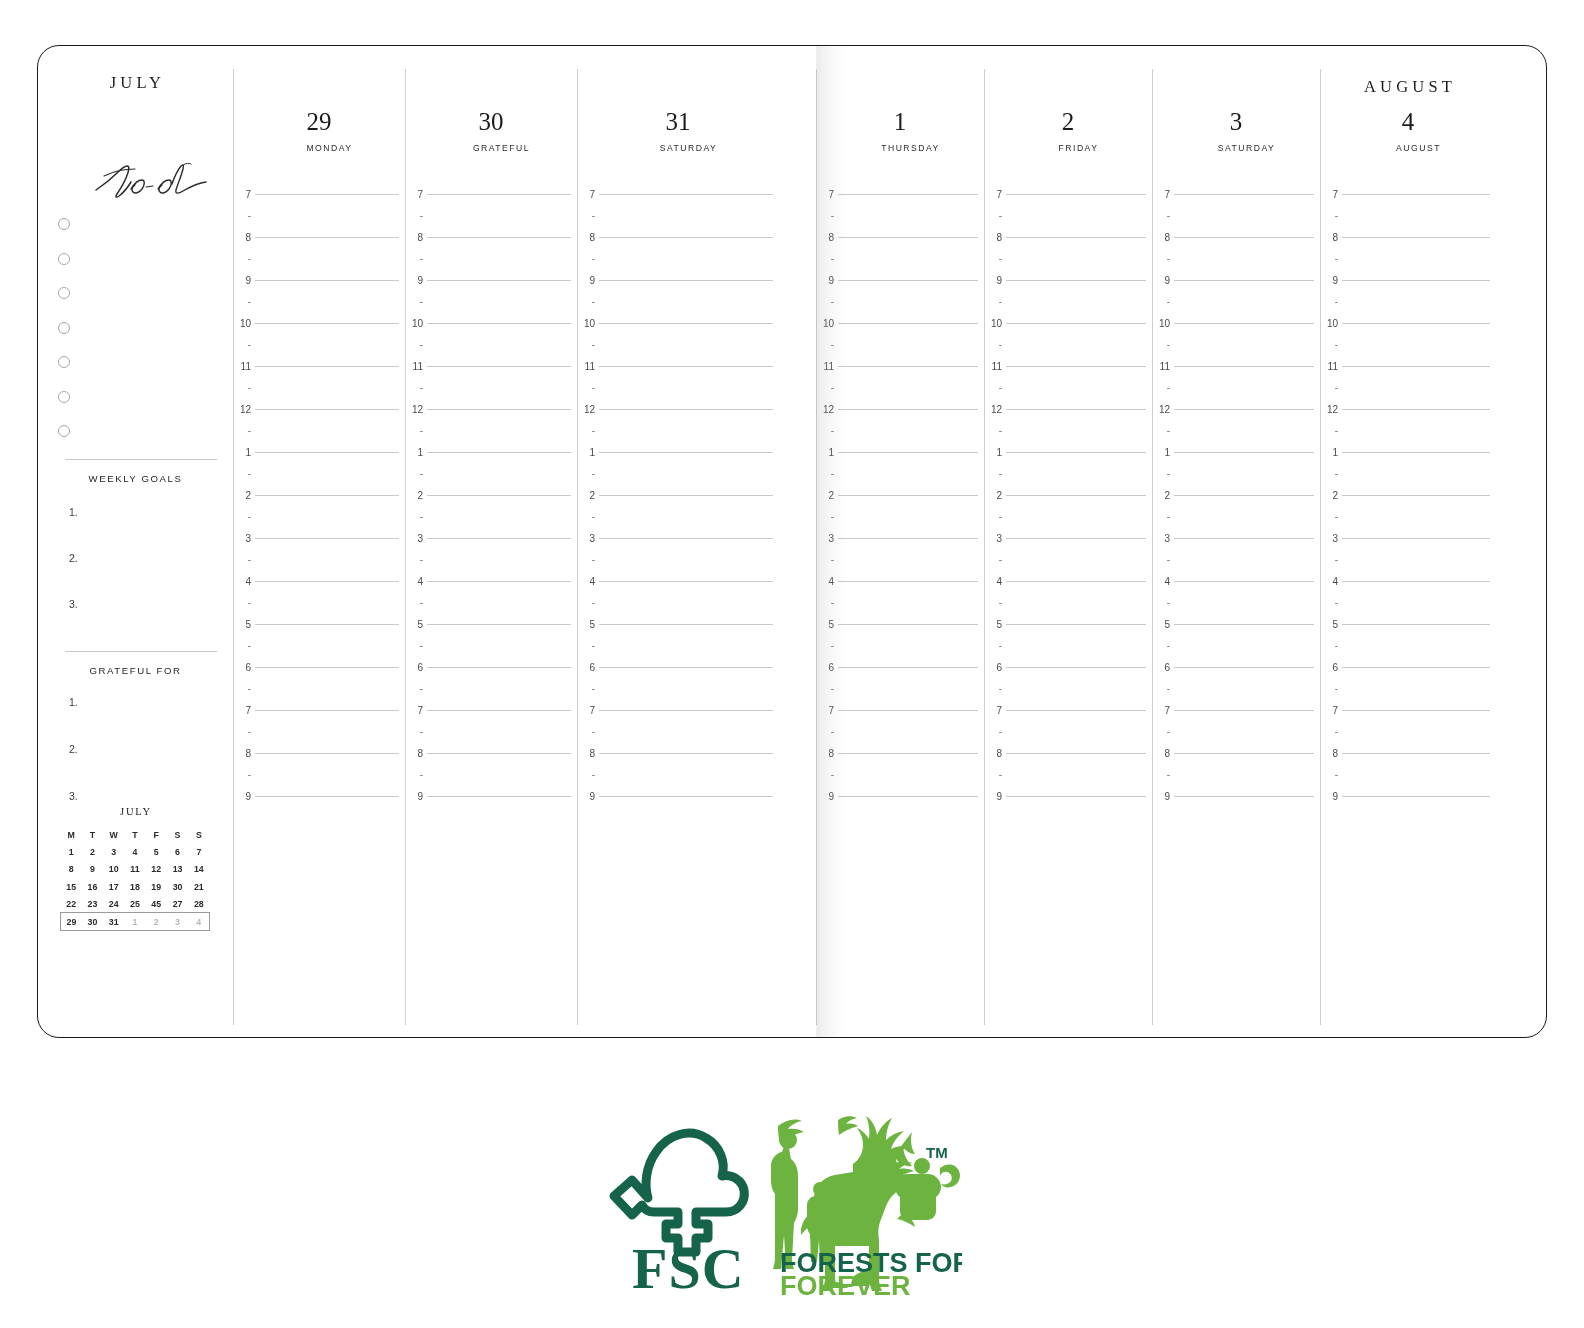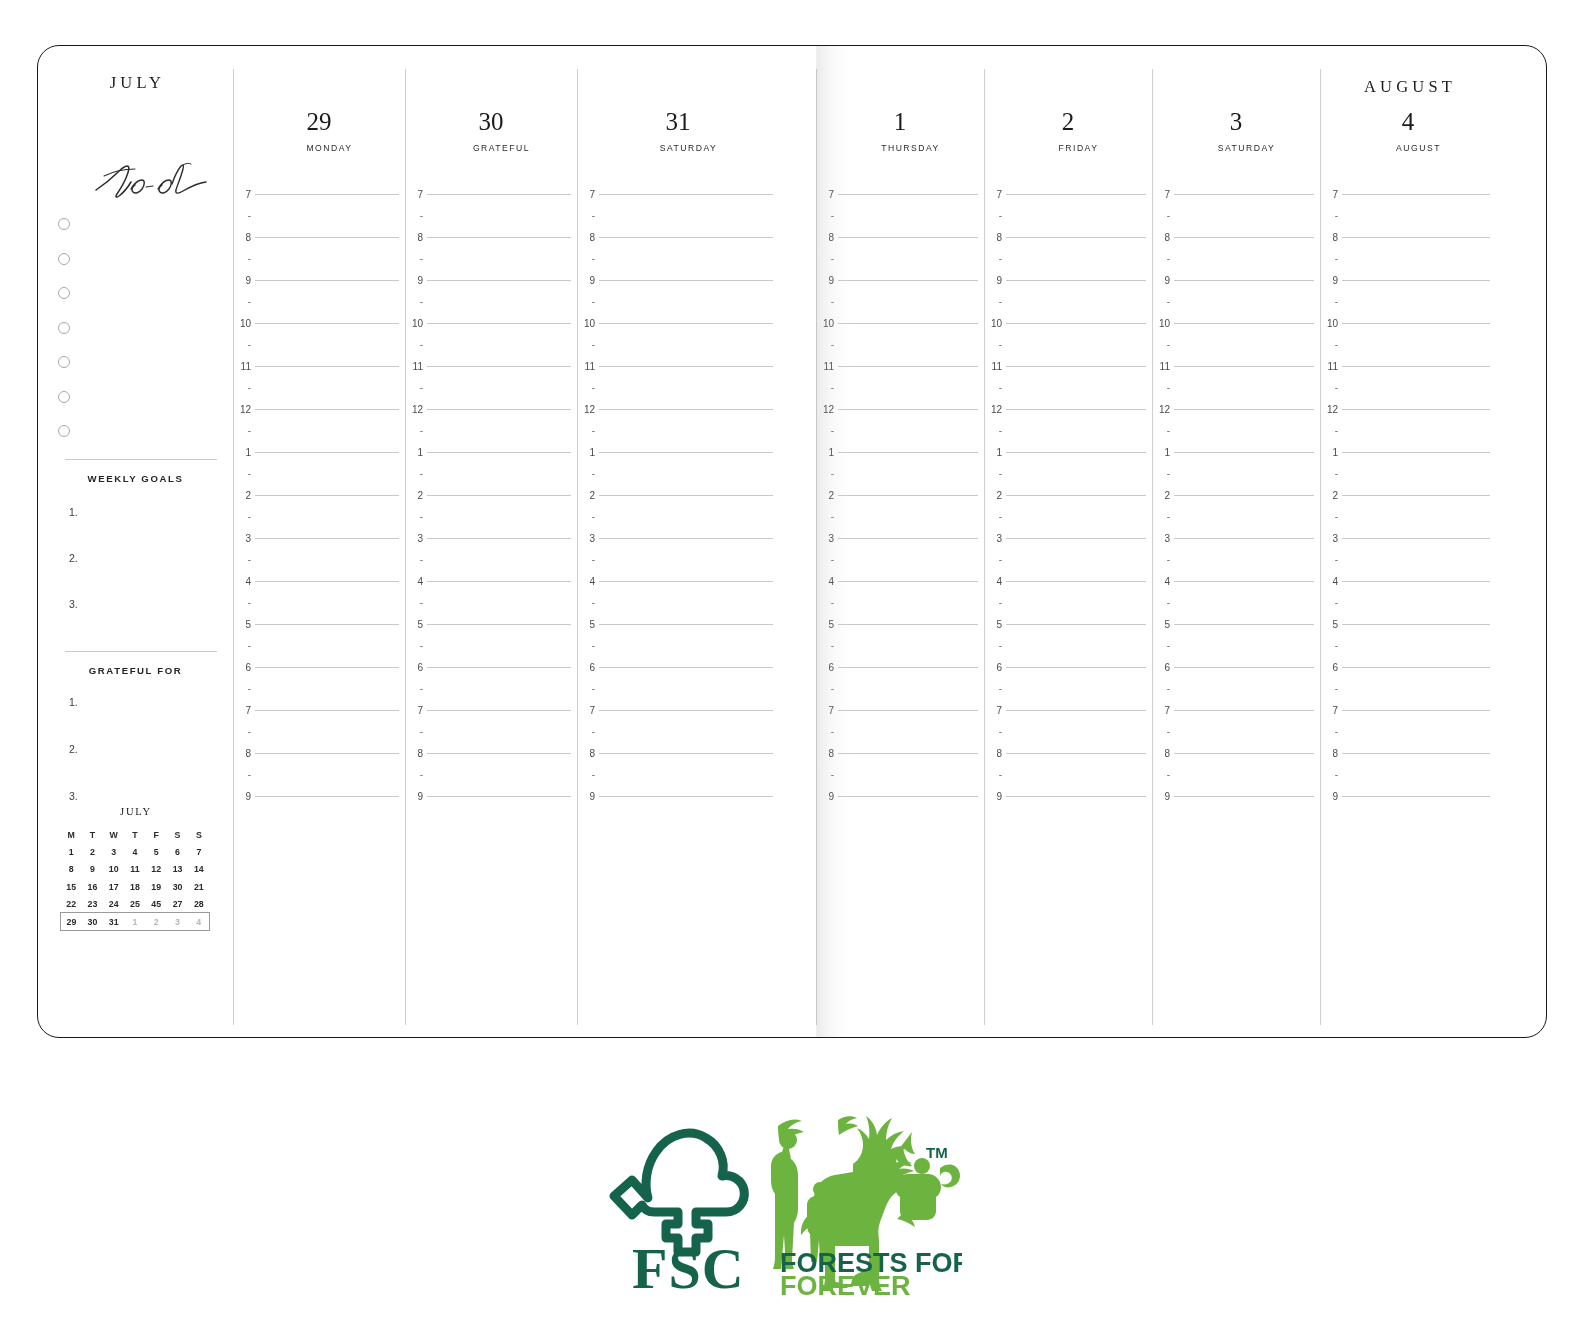--- a/index.html
+++ b/index.html
@@ -82,21 +82,21 @@
     left: 27px;
     width: 152px;
     height: 1px;
     background: #c9c9c9;
   }
   .sec-title {
     position: absolute;
     left: 0; width: 195px;
     text-align: center;
     font-size: 9.6px;
-    font-weight: bold;
+    font-weight: normal;
     letter-spacing: 1.6px;
     color: #242424;
   }
   .num-line {
     position: absolute;
     left: 31px;
     font-size: 10.5px;
     color: #3a3a3a;
     font-weight: 500;
   }

